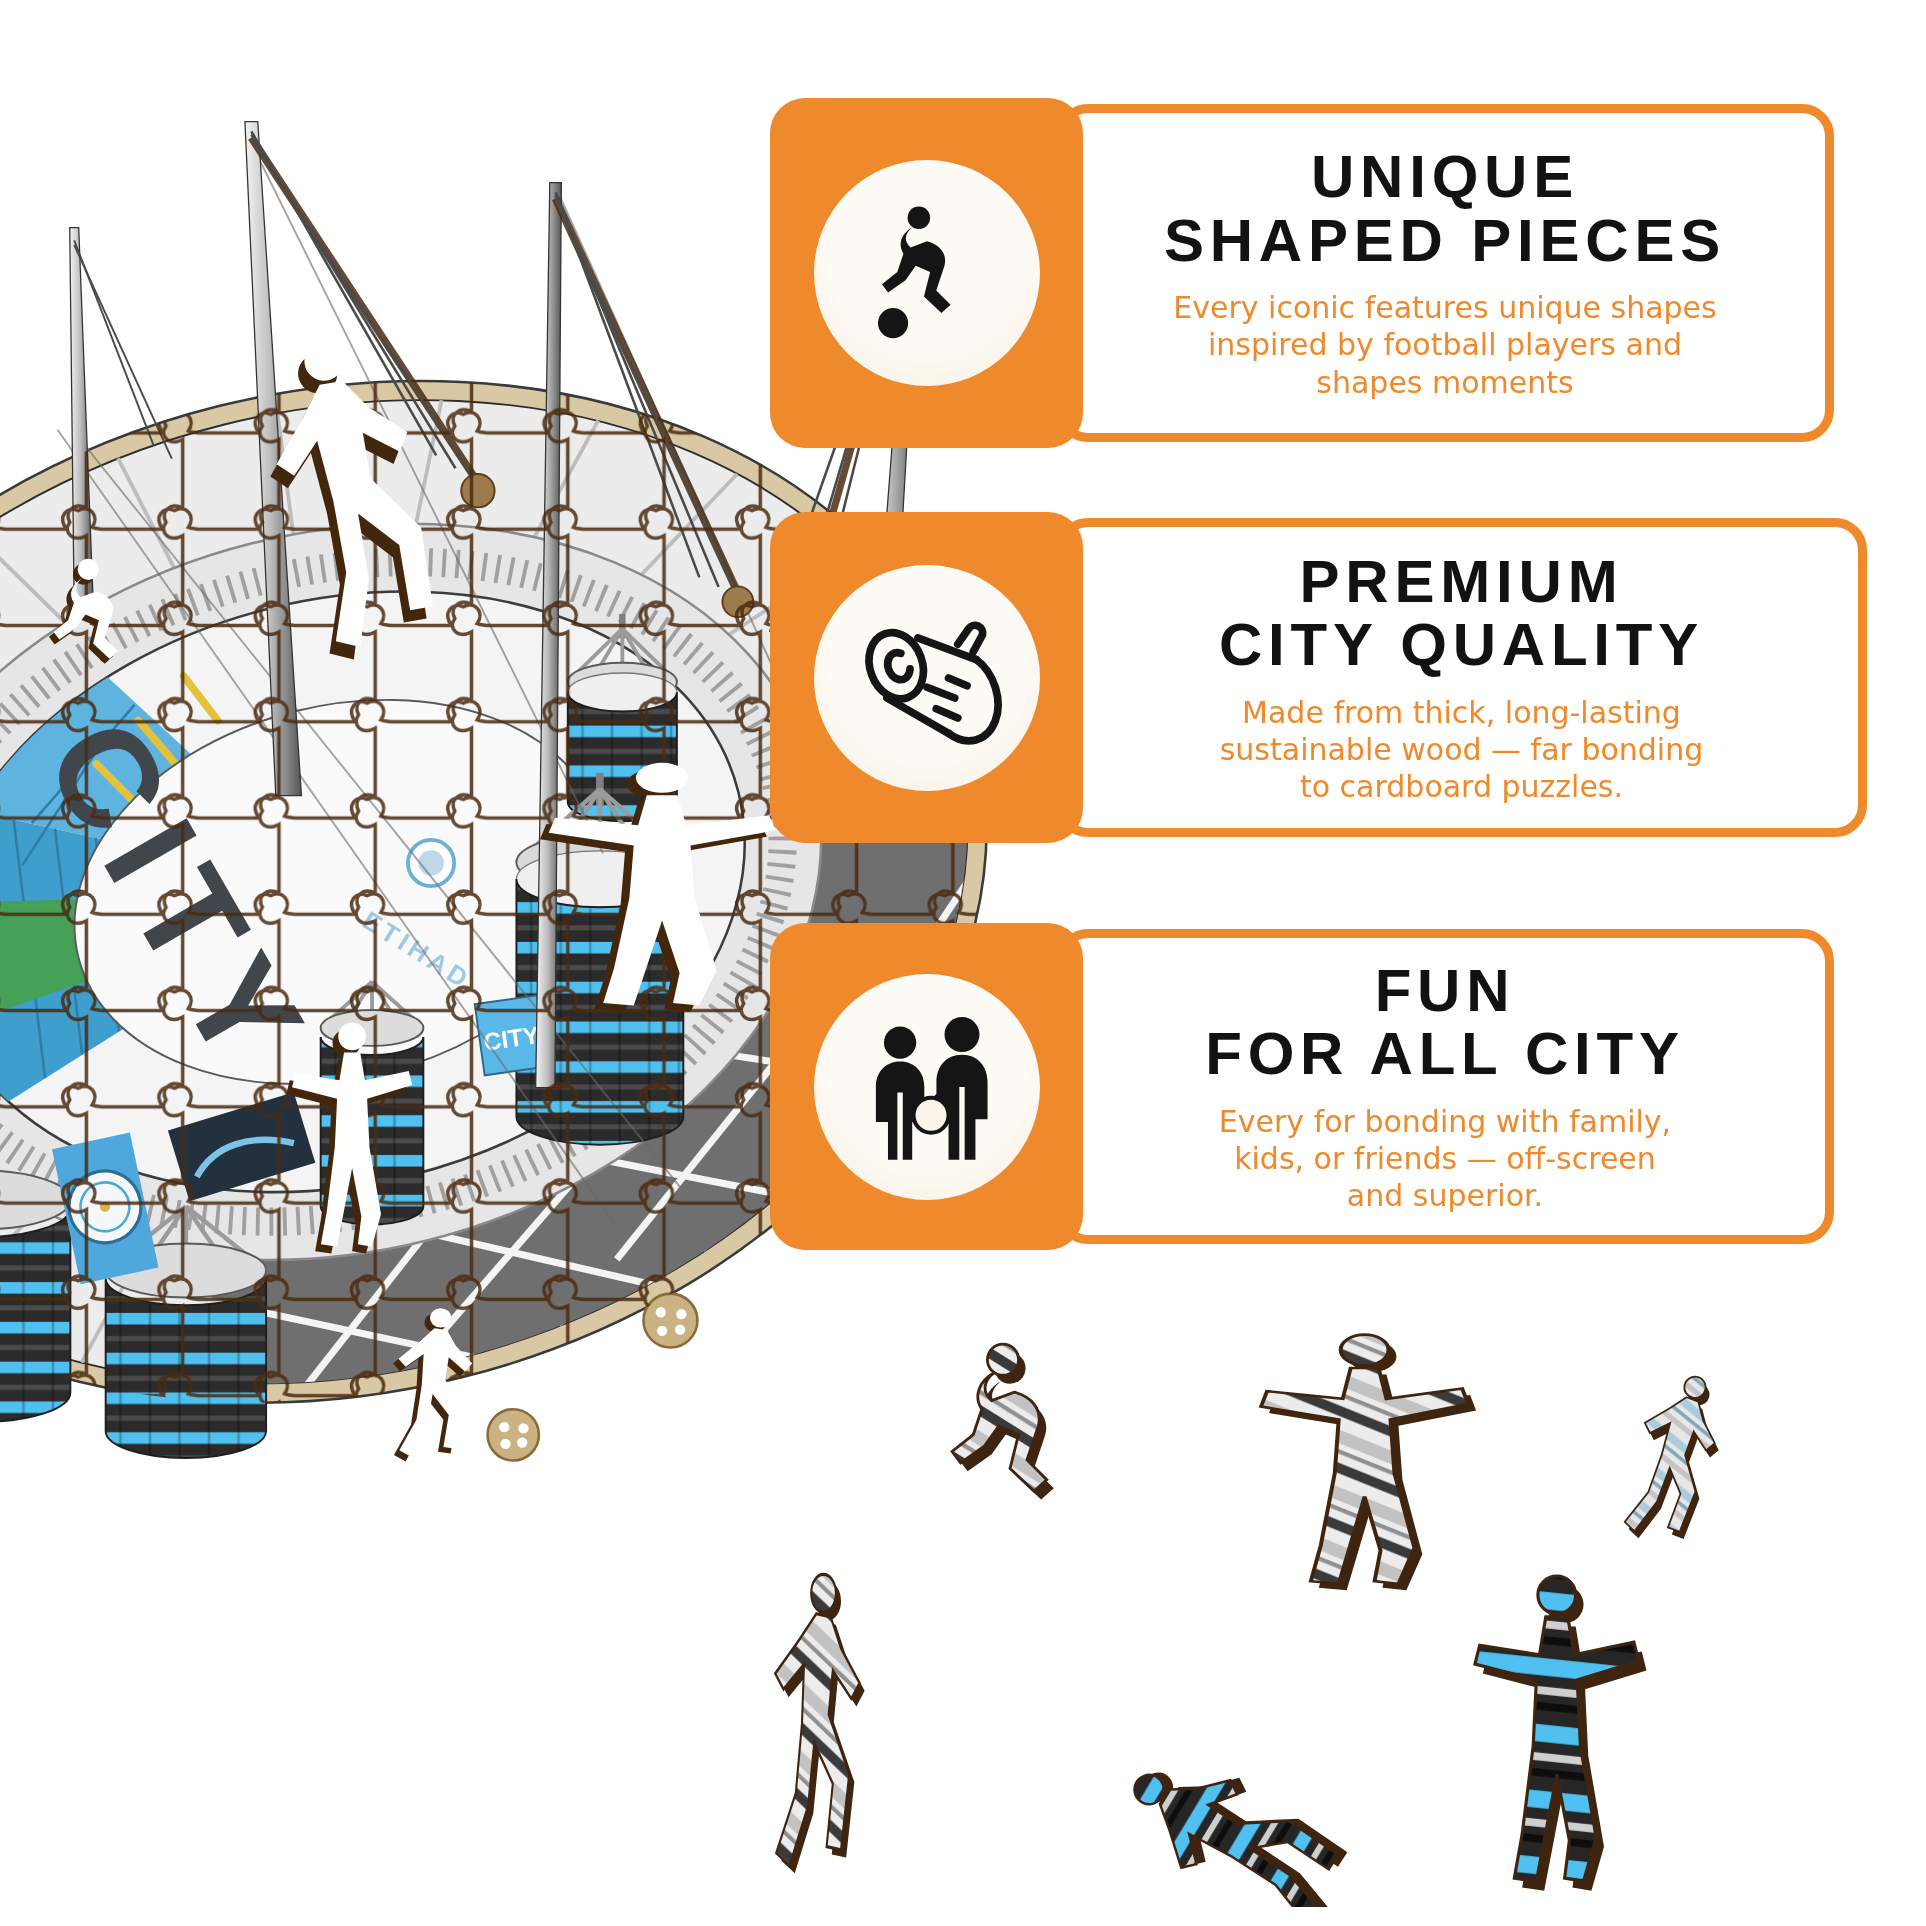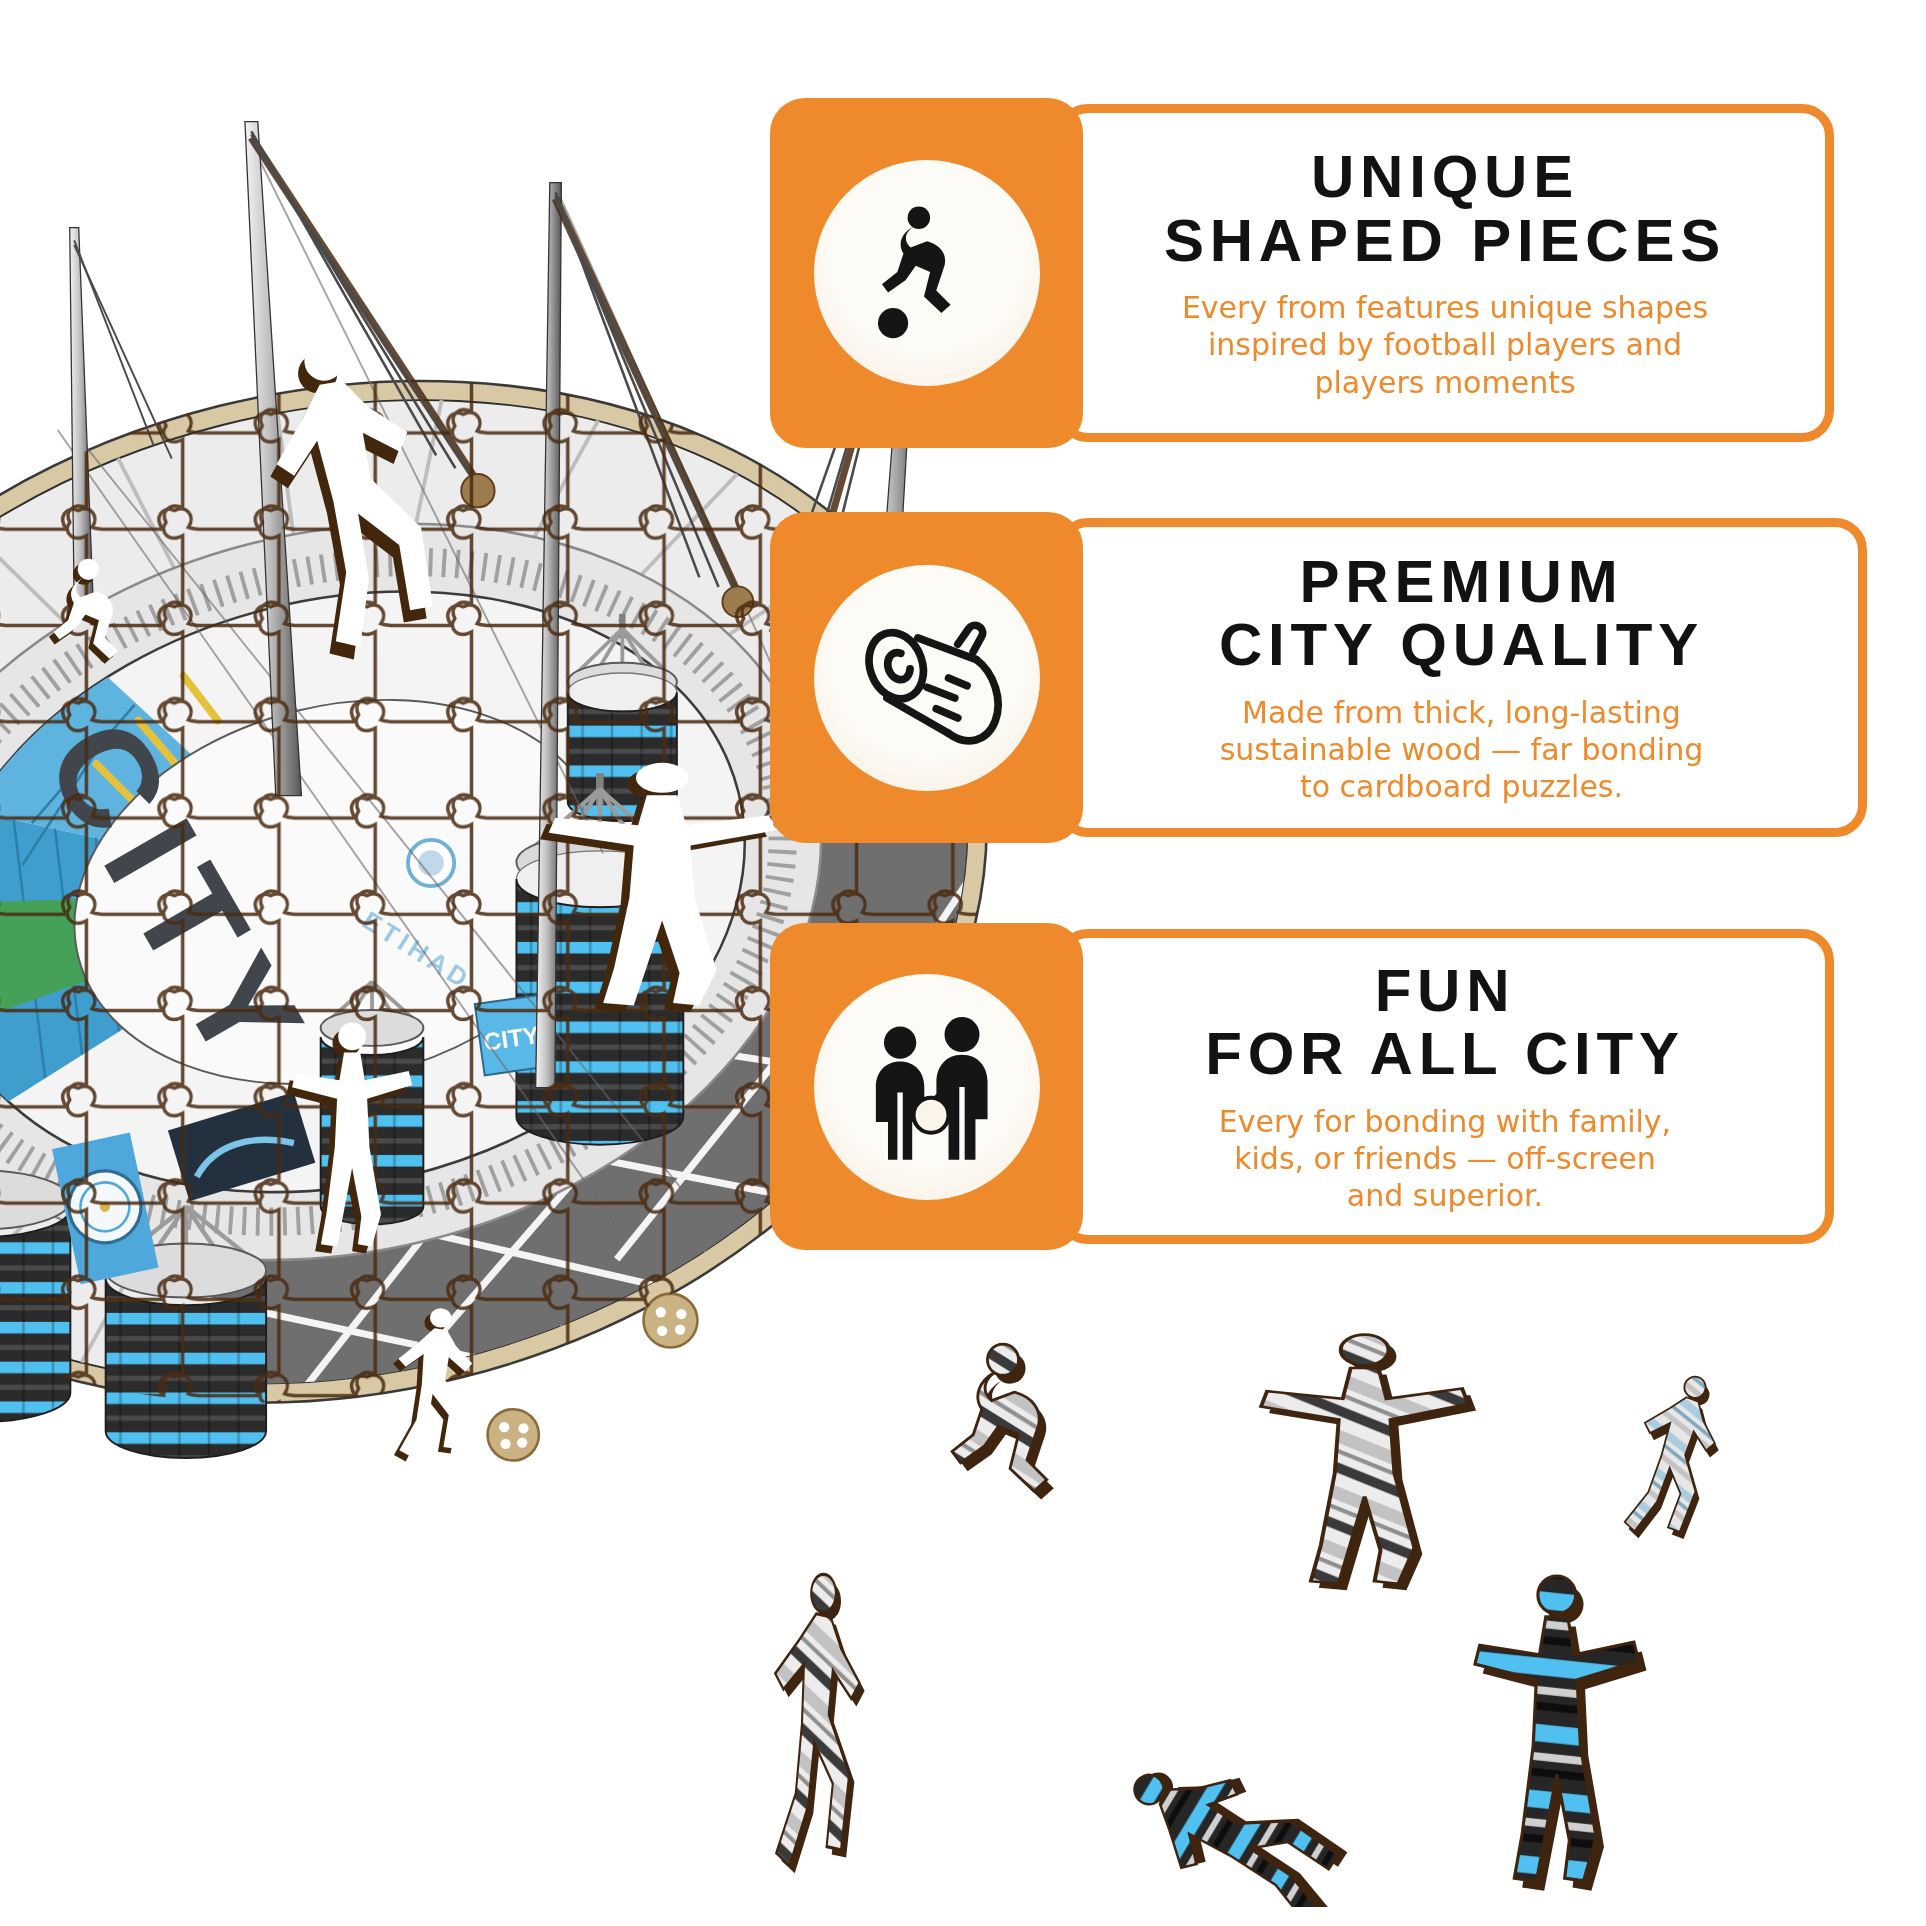--- a/index.html
+++ b/index.html
@@ -353,23 +353,23 @@
     </g>
   </svg>
 
   <div class="feature" style="top:98px;height:350px;">
     <div class="feature-panel">
       <div class="feature-title">
         <div>UNIQUE</div>
         <div>SHAPED PIECES</div>
       </div>
       <div class="feature-body">
-        <div>Every from features unique shapes</div>
+        <div>Every iconic features unique shapes</div>
         <div>inspired by football players and</div>
-        <div>players moments</div>
+        <div>shapes moments</div>
       </div>
     </div>
     <div class="feature-orange">
       <div class="icon-circle">
         <svg width="151" height="151" viewBox="0 0 110 140">
           <use href="#pCrouch" fill="#151515" transform="translate(8,4) scale(0.95)"></use>
           <circle cx="24" cy="116" r="14" fill="#151515"></circle>
         </svg>
       </div>
     </div>

